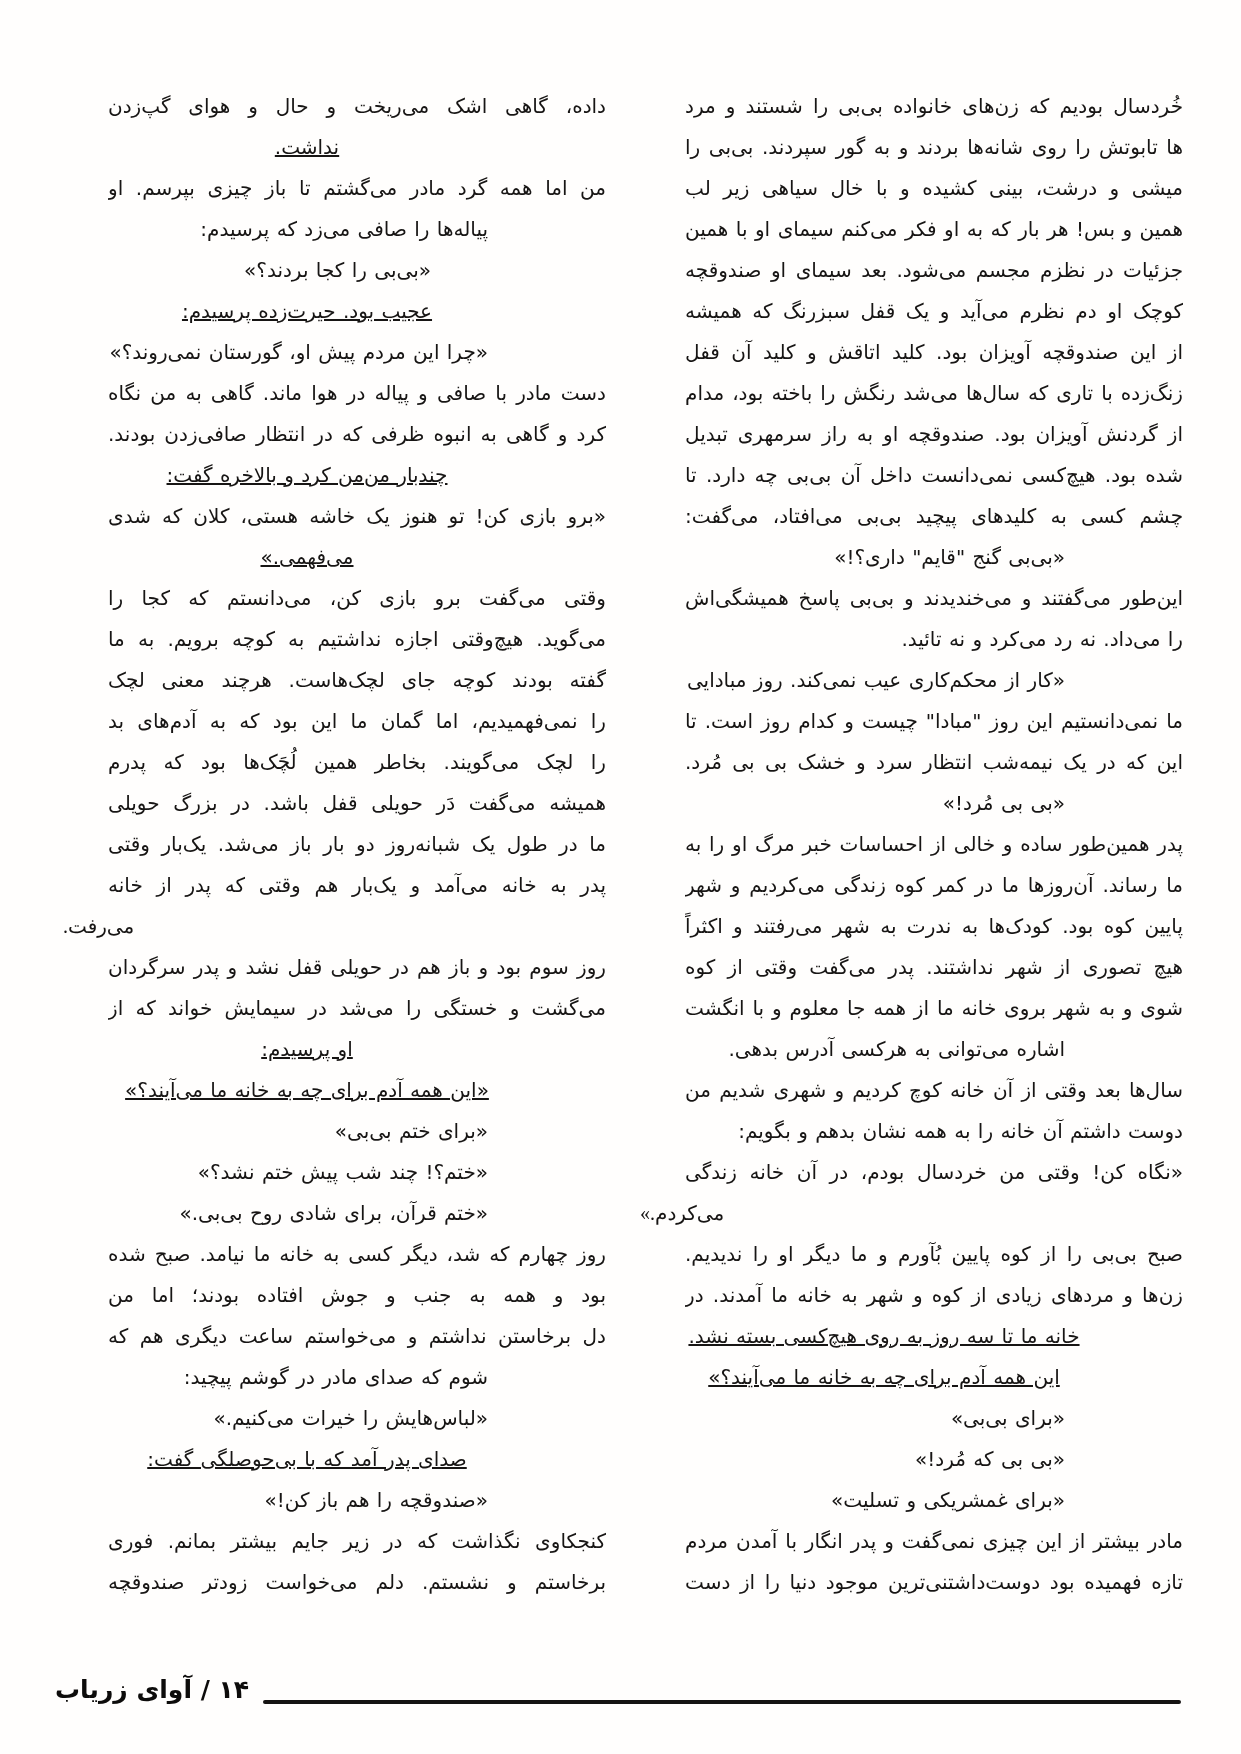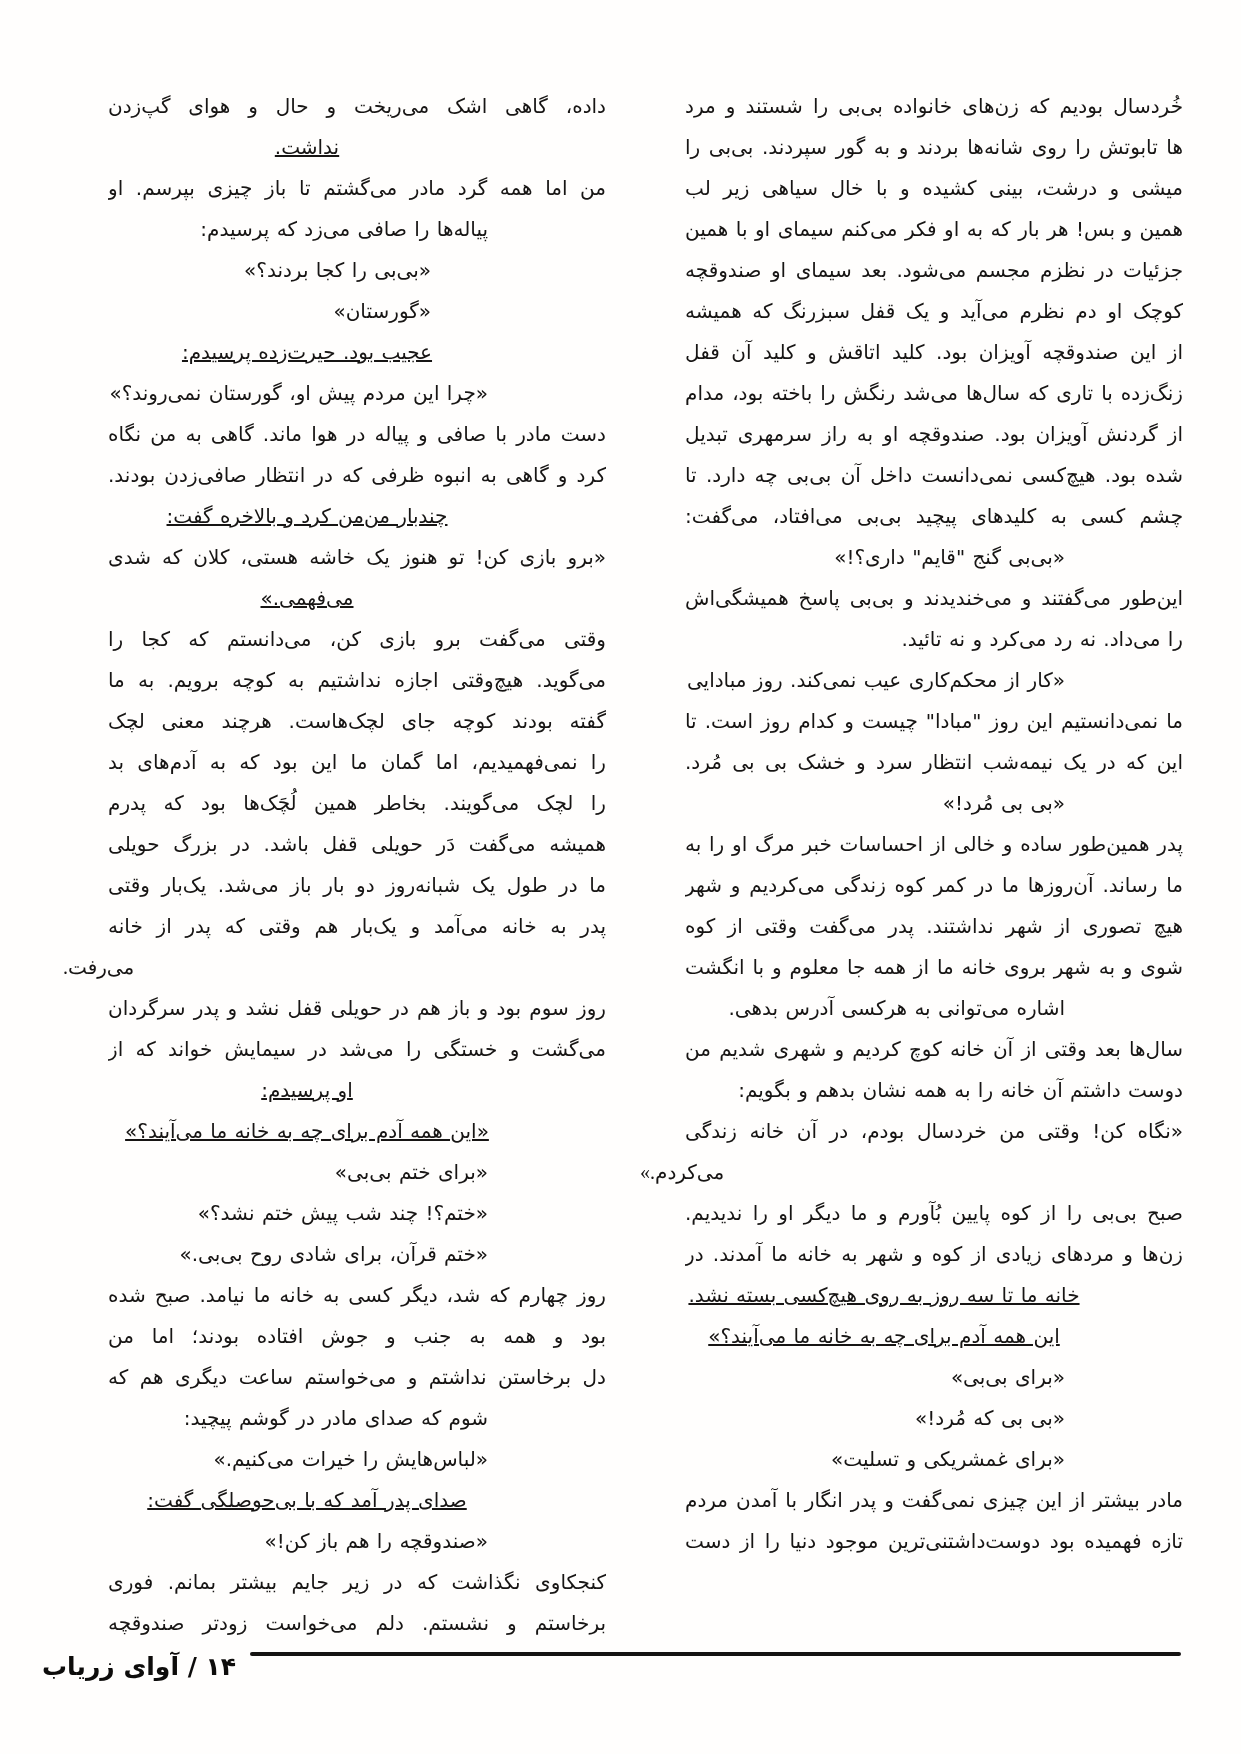--- a/index.html
+++ b/index.html
@@ -37,25 +37,25 @@
     word-spacing: 1px;
   }
   .line.justify { text-align: justify; text-align-last: justify; text-justify: inter-word; margin-left: 45px; }
   .line.end     { text-align: right; }
   .line.right   { text-align: center; padding-right: 55px; text-decoration: underline; }
   .line.indent  { text-align: right; padding-right: 118px; }
   .line.indent-lg { text-align: right; padding-right: 175px; }
   .line.left    { text-align: left; font-family: Liberation Serif, serif; }
   .footer {
     position: absolute;
-    top: 1652px; left: 42px; right: 60px;
+    top: 1652px; left: 55px; right: 60px;
     height: 52px;
     display: flex;
     direction: ltr;
-    align-items: flex-start;
+    align-items: flex-end;
     gap: 14px;
   }
   .footer-label {
     direction: rtl;
     font-weight: bold;
     font-size: 25px;
     white-space: nowrap;
     color: #0d0c0b;
   }
   .footer-rule {
@@ -85,20 +85,21 @@
         <div class="line justify">چشم کسی به کلیدهای پیچید بی‌بی می‌افتاد، می‌گفت:</div>
         <div class="line indent">«بی‌بی گنج "قایم" داری؟!»</div>
         <div class="line justify">این‌طور می‌گفتند و می‌خندیدند و بی‌بی پاسخ همیشگی‌اش</div>
         <div class="line end">را می‌داد. نه رد می‌کرد و نه تائید.</div>
         <div class="line indent">«کار از محکم‌کاری عیب نمی‌کند. روز مبادایی دارم.»</div>
         <div class="line justify">ما نمی‌دانستیم این روز "مبادا" چیست و کدام روز است. تا</div>
         <div class="line justify">این که در یک نیمه‌شب انتظار سرد و خشک بی بی مُرد.</div>
         <div class="line indent">«بی بی مُرد!»</div>
         <div class="line justify">پدر همین‌طور ساده و خالی از احساسات خبر مرگ او را به</div>
         <div class="line justify">ما رساند. آن‌روزها ما در کمر کوه زندگی می‌کردیم و شهر</div>
+        <div class="line justify">پایین کوه بود. کودک‌ها به ندرت به شهر می‌رفتند و اکثراً</div>
         <div class="line justify">هیچ تصوری از شهر نداشتند. پدر می‌گفت وقتی از کوه پایین</div>
         <div class="line justify">شوی و به شهر بروی خانه ما از همه جا معلوم و با انگشت</div>
         <div class="line indent">اشاره می‌توانی به هرکسی آدرس بدهی.</div>
         <div class="line justify">سال‌ها بعد وقتی از آن خانه کوچ کردیم و شهری شدیم من</div>
         <div class="line end">دوست داشتم آن خانه را به همه نشان بدهم و بگویم:</div>
         <div class="line justify">«نگاه کن! وقتی من خردسال بودم، در آن خانه زندگی</div>
         <div class="line left">می‌کردم.»</div>
         <div class="line justify">صبح بی‌بی را از کوه پایین بُآورم و ما دیگر او را ندیدیم. شب</div>
         <div class="line justify">زن‌ها و مردهای زیادی از کوه و شهر به خانه ما آمدند. در</div>
         <div class="line right">خانه ما تا سه روز به روی هیچ‌کسی بسته نشد.</div>
@@ -108,21 +109,20 @@
         <div class="line indent">«برای غمشریکی و تسلیت»</div>
         <div class="line justify">مادر بیشتر از این چیزی نمی‌گفت و پدر انگار با آمدن مردم</div>
         <div class="line justify">تازه فهمیده بود دوست‌داشتنی‌ترین موجود دنیا را از دست</div>
       </section>
     <section class="col">
         <div class="line justify">داده، گاهی اشک می‌ریخت و حال و هوای گپ‌زدن</div>
         <div class="line right">نداشت.</div>
         <div class="line justify">من اما همه گرد مادر می‌گشتم تا باز چیزی بپرسم. او</div>
         <div class="line indent">پیاله‌ها را صافی می‌زد که پرسیدم:</div>
         <div class="line indent-lg">«بی‌بی را کجا بردند؟»</div>
-        <div class="line indent-lg">«گورستان»</div>
         <div class="line right">عجیب بود. حیرت‌زده پرسیدم:</div>
         <div class="line indent">«چرا این مردم پیش او، گورستان نمی‌روند؟»</div>
         <div class="line justify">دست مادر با صافی و پیاله در هوا ماند. گاهی به من نگاه</div>
         <div class="line justify">کرد و گاهی به انبوه ظرفی که در انتظار صافی‌زدن بودند.</div>
         <div class="line right">چندبار من‌من کرد و بالاخره گفت:</div>
         <div class="line justify">«برو بازی کن! تو هنوز یک خاشه هستی، کلان که شدی</div>
         <div class="line right">می‌فهمی.»</div>
         <div class="line justify">وقتی می‌گفت برو بازی کن، می‌دانستم که کجا را</div>
         <div class="line justify">می‌گوید. هیچ‌وقتی اجازه نداشتیم به کوچه برویم. به ما</div>
         <div class="line justify">گفته بودند کوچه جای لچک‌هاست. هرچند معنی لچک</div>

